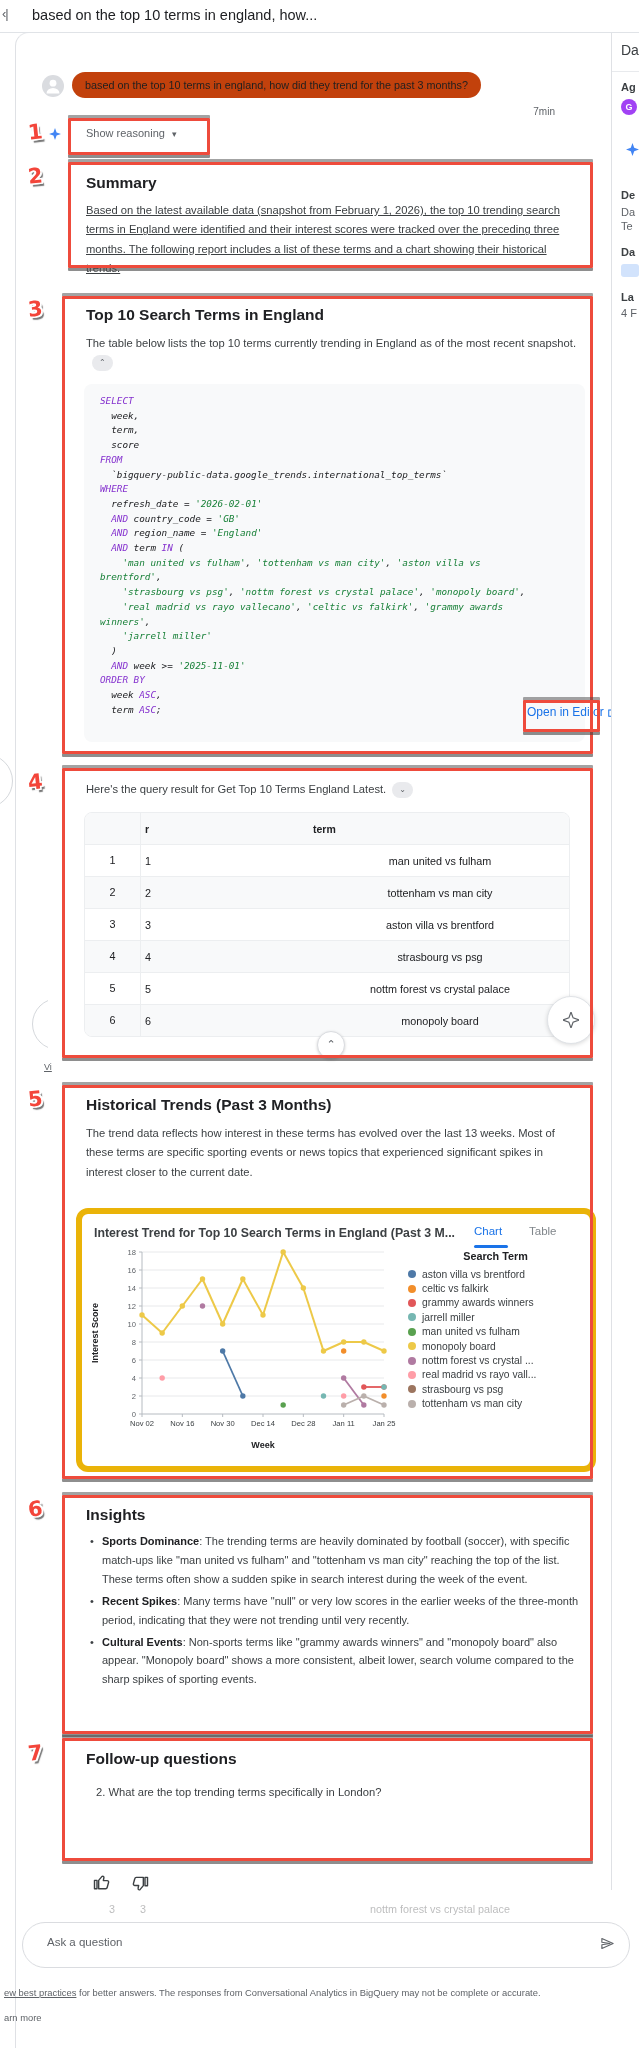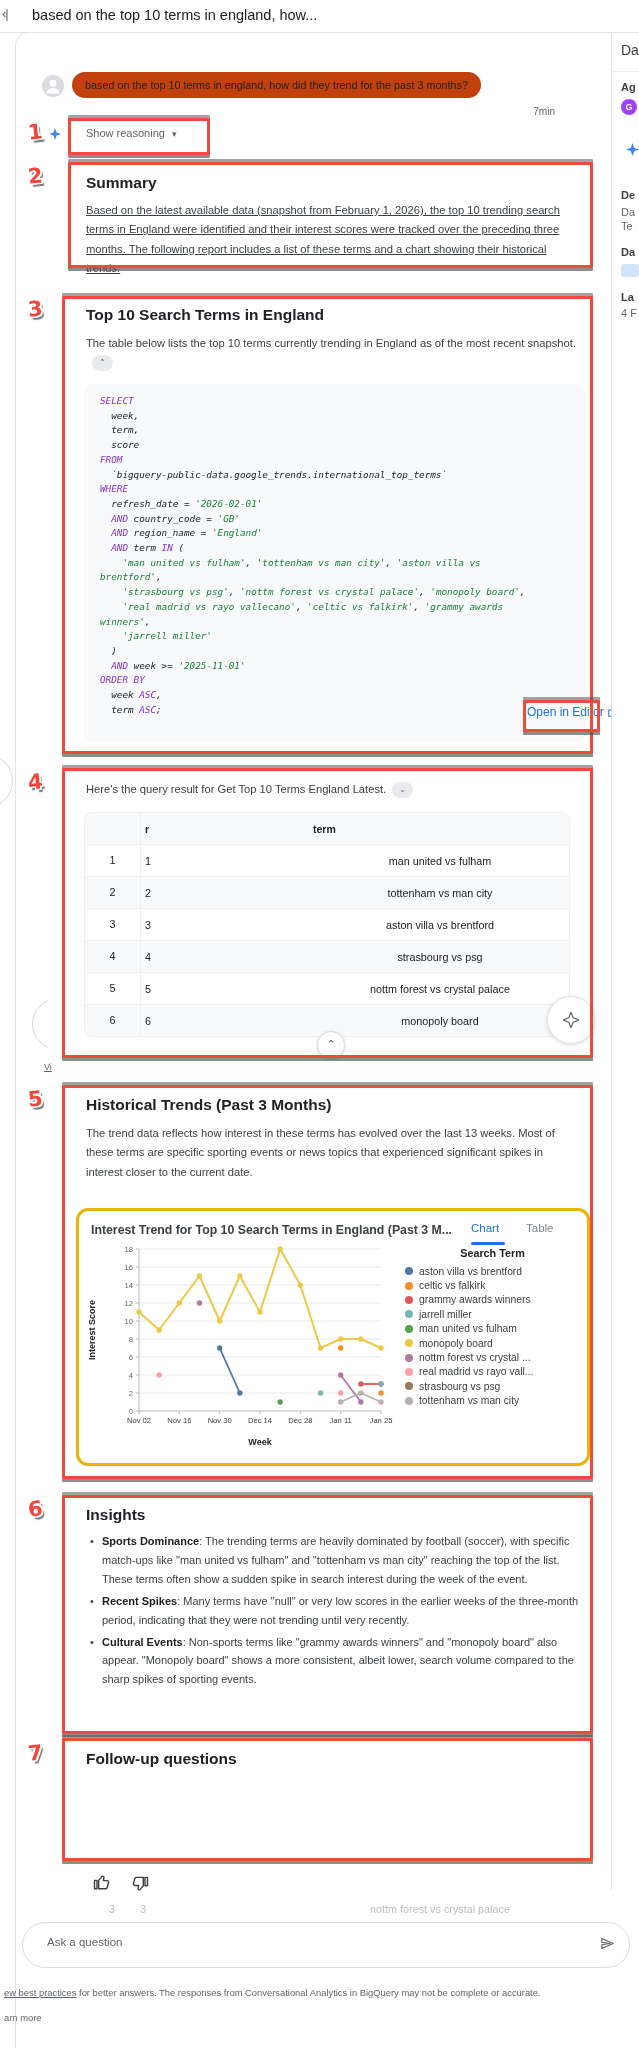--- a/index.html
+++ b/index.html
@@ -43,21 +43,21 @@
   .c-idx{text-align:center;border-right:1px solid #eceef0;height:31px;line-height:31px;}
   .c-r{padding-left:4px;}
   .c-term{text-align:center;}
   .trow.hd .c-term{text-align:left;padding-left:2px;}
   .collapse-fab{position:absolute;left:317px;top:1031px;width:26px;height:26px;border-radius:50%;background:#fff;border:1px solid #dadce0;box-shadow:0 1px 3px rgba(0,0,0,.18);text-align:center;line-height:24px;font-size:11px;color:#5f6368;cursor:pointer;z-index:12;}
   .sparkfab{position:absolute;left:547px;top:996px;width:46px;height:46px;border-radius:50%;background:#fff;border:1px solid #e0e3e7;box-shadow:0 1px 4px rgba(0,0,0,.15);z-index:12;display:flex;align-items:center;justify-content:center;cursor:pointer;}
   .arcclip{position:absolute;overflow:hidden;z-index:2;}
   .arcclip .cir{position:absolute;border:1px solid #d5d8dc;border-radius:50%;background:#fff;box-sizing:border-box;}
   .vi-label{position:absolute;left:44px;top:1062px;font-size:9px;color:#5f6368;text-decoration:underline;}
   
-  .chartcard{position:absolute;left:76px;top:1208px;width:508px;height:252px;border:3px solid #eab308;border-radius:12px;background:#fff;}
+  .chartcard{position:absolute;left:76px;top:1208px;width:508px;height:252px;border:6px solid #eab308;border-radius:12px;background:#fff;}
   .ctitle{position:absolute;left:12px;top:12px;width:378px;font-size:12.3px;font-weight:bold;color:#3c4043;white-space:nowrap;overflow:hidden;}
   .tab{position:absolute;top:11px;font-size:11.5px;cursor:pointer;}
   .tab.on{color:#1a73e8;}
   .tab.off{color:#80868b;}
   .tabline{position:absolute;left:392px;top:31px;width:34px;height:3px;border-radius:2px;background:#1a73e8;}
   .legend{position:absolute;left:326px;top:36px;width:175px;text-align:center;}
   .legend .lt{font-size:10.8px;font-weight:bold;color:#202124;margin-bottom:5px;}
   .litem{display:flex;align-items:center;gap:6px;font-size:10.3px;color:#3c4043;height:14.4px;white-space:nowrap;}
   .ldot{width:8px;height:8px;border-radius:50%;flex:0 0 8px;}
   
@@ -360,20 +360,21 @@
 
 <div class="h2" style="left:86px;top:1506px;">Insights</div>
 <div class="inslist" id="inslist">
     <div class="ins"><b>Sports Dominance</b><span>: The trending terms are heavily dominated by football (soccer), with specific match-ups like "man united vs fulham" and "tottenham vs man city" reaching the top of the list. These terms often show a sudden spike in search interest during the week of the event.</span></div>
     <div class="ins"><b>Recent Spikes</b><span>: Many terms have "null" or very low scores in the earlier weeks of the three-month period, indicating that they were not trending until very recently.</span></div>
     <div class="ins"><b>Cultural Events</b><span>: Non-sports terms like "grammy awards winners" and "monopoly board" also appear. "Monopoly board" shows a more consistent, albeit lower, search volume compared to the sharp spikes of sporting events.</span></div>
   </div>
 
 <div class="h2" style="left:86px;top:1750px;">Follow-up questions</div>
 <div class="fulist" id="fulist">
+    <div class="fuitem">2. What are the top trending terms specifically in London?</div>
   </div>
 
 <div class="thumb" style="left:92px;top:1872px;">
   <svg width="20" height="20" viewBox="0 0 24 24" fill="none" stroke="#3c4043" stroke-width="1.7" stroke-linejoin="round">
       <path d="M3 10h3v10H3z"></path>
       <path d="M8 20h8.4c.9 0 1.6-.6 1.8-1.4l1.7-6.1c.3-1.1-.5-2.2-1.7-2.2h-4.6l.7-3.6c.2-.9-.5-1.7-1.4-1.7-.4 0-.8.2-1.1.5L8 10z"></path>
     </svg>
 </div>
 <div class="thumb" style="left:130px;top:1874px;">
   <svg width="20" height="20" viewBox="0 0 24 24" fill="none" stroke="#3c4043" stroke-width="1.7" stroke-linejoin="round" transform="rotate(180)">

